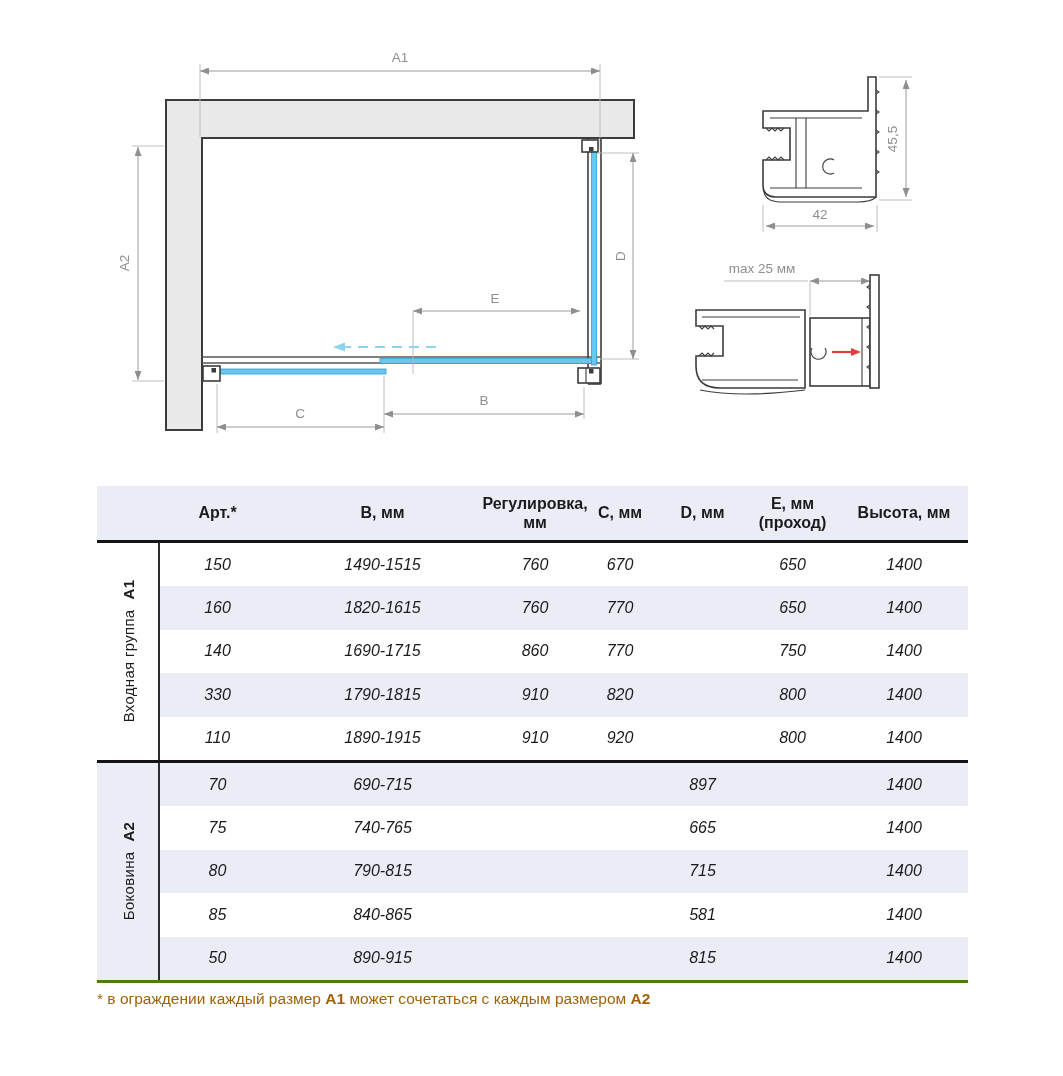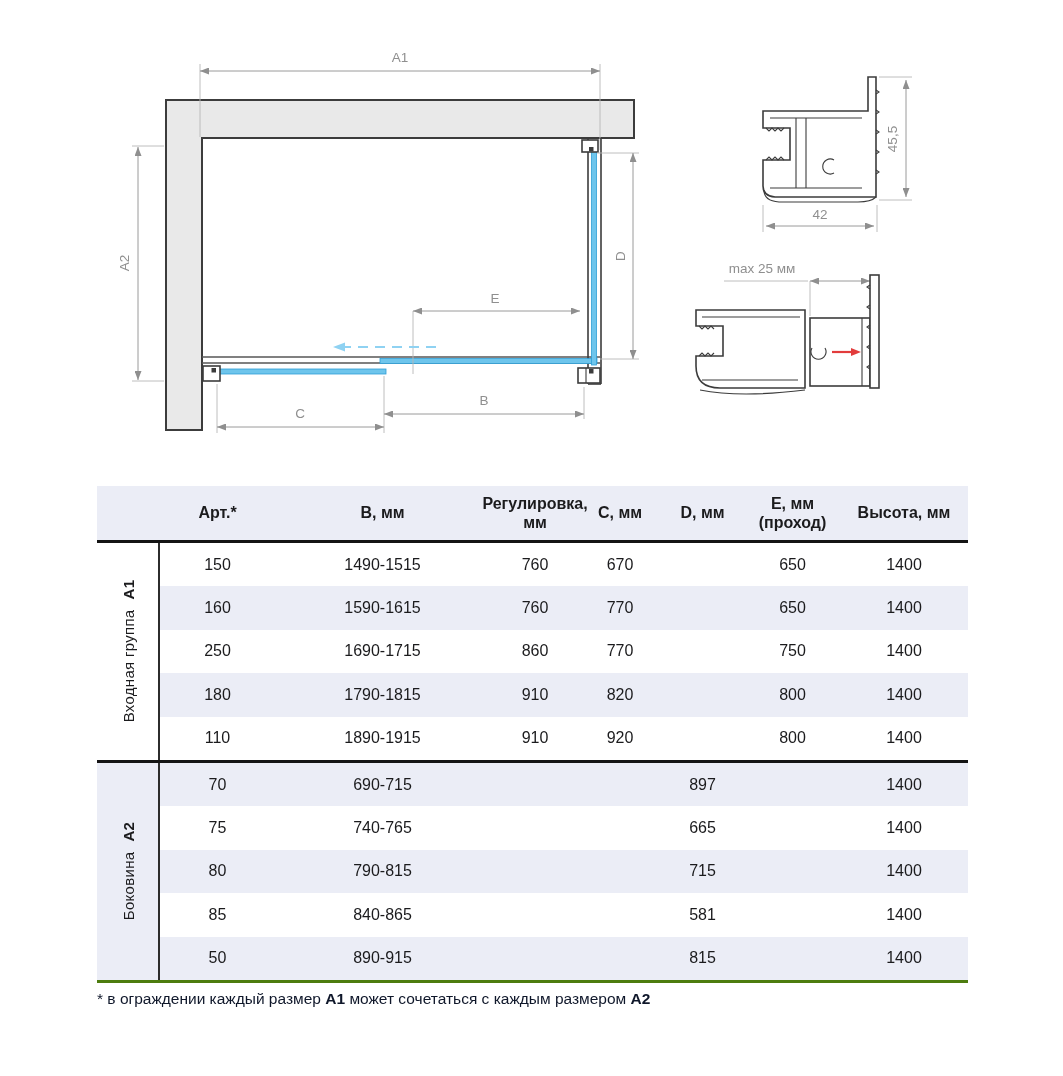--- a/index.html
+++ b/index.html
@@ -53,25 +53,26 @@
   .rot{
     position:absolute;top:50%;left:50%;
     transform:translate(-50%,-50%) rotate(-90deg);
     white-space:nowrap;font-size:15px;letter-spacing:.3px;
   }
   .gcode{font-weight:700;margin-left:10px;}
   .rows{width:808px;border-left:2px solid #2c2c2c;}
   .row{
     display:grid;grid-template-columns:115px 215px 90px 80px 85px 95px 128px;
     height:43.4px;
+    font-style:italic;
   }
   .row.stripe{background:var(--stripe);}
   .cell{display:flex;align-items:center;justify-content:center;font-size:16px;}
 
-  .footnote{position:absolute;left:97px;top:990px;font-size:15.5px;color:#0f172a;}
+  .footnote{position:absolute;left:97px;top:990px;font-size:15.5px;color:#a16207;}
   .footnote b{font-weight:700;}
 </style>
 </head>
 <body>
 
 <div class="canvas">
 
   <svg class="drawing" width="1063" height="475" viewBox="0 0 1063 475">
     <defs>
       <marker id="ma" viewBox="0 0 9 7" markerWidth="9" markerHeight="7" refX="9" refY="3.5" orient="auto-start-reverse" markerUnits="userSpaceOnUse">
@@ -216,38 +217,38 @@
             <div class="cell">150</div>
             <div class="cell">1490-1515</div>
             <div class="cell">760</div>
             <div class="cell">670</div>
             <div class="cell"></div>
             <div class="cell">650</div>
             <div class="cell">1400</div>
           </div>
           <div class="row stripe">
             <div class="cell">160</div>
-            <div class="cell">1590-1615</div>
+            <div class="cell">1820-1615</div>
             <div class="cell">760</div>
             <div class="cell">770</div>
             <div class="cell"></div>
             <div class="cell">650</div>
             <div class="cell">1400</div>
           </div>
           <div class="row">
-            <div class="cell">250</div>
+            <div class="cell">140</div>
             <div class="cell">1690-1715</div>
             <div class="cell">860</div>
             <div class="cell">770</div>
             <div class="cell"></div>
             <div class="cell">750</div>
             <div class="cell">1400</div>
           </div>
           <div class="row stripe">
-            <div class="cell">180</div>
+            <div class="cell">330</div>
             <div class="cell">1790-1815</div>
             <div class="cell">910</div>
             <div class="cell">820</div>
             <div class="cell"></div>
             <div class="cell">800</div>
             <div class="cell">1400</div>
           </div>
           <div class="row">
             <div class="cell">110</div>
             <div class="cell">1890-1915</div>

